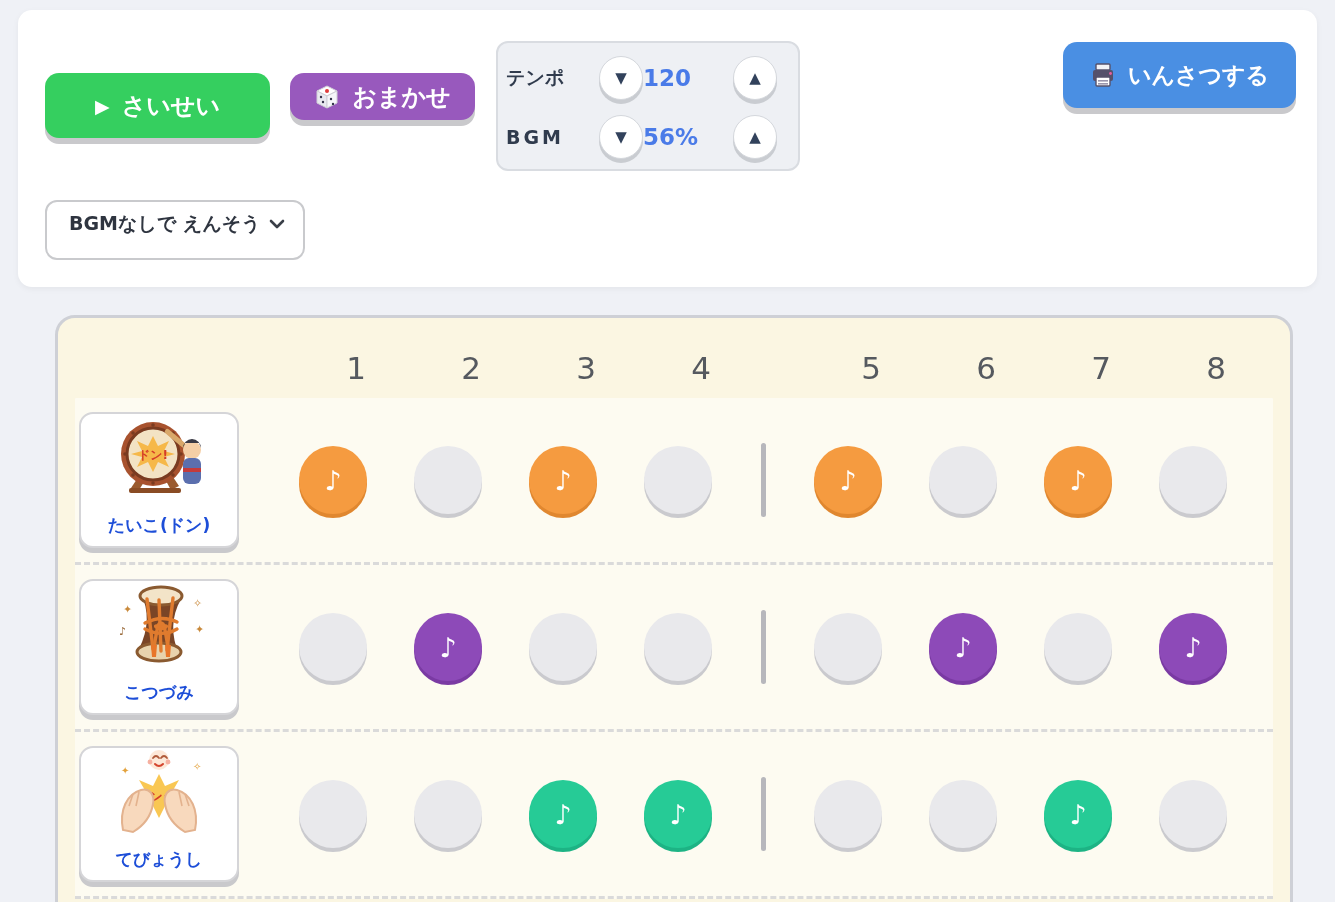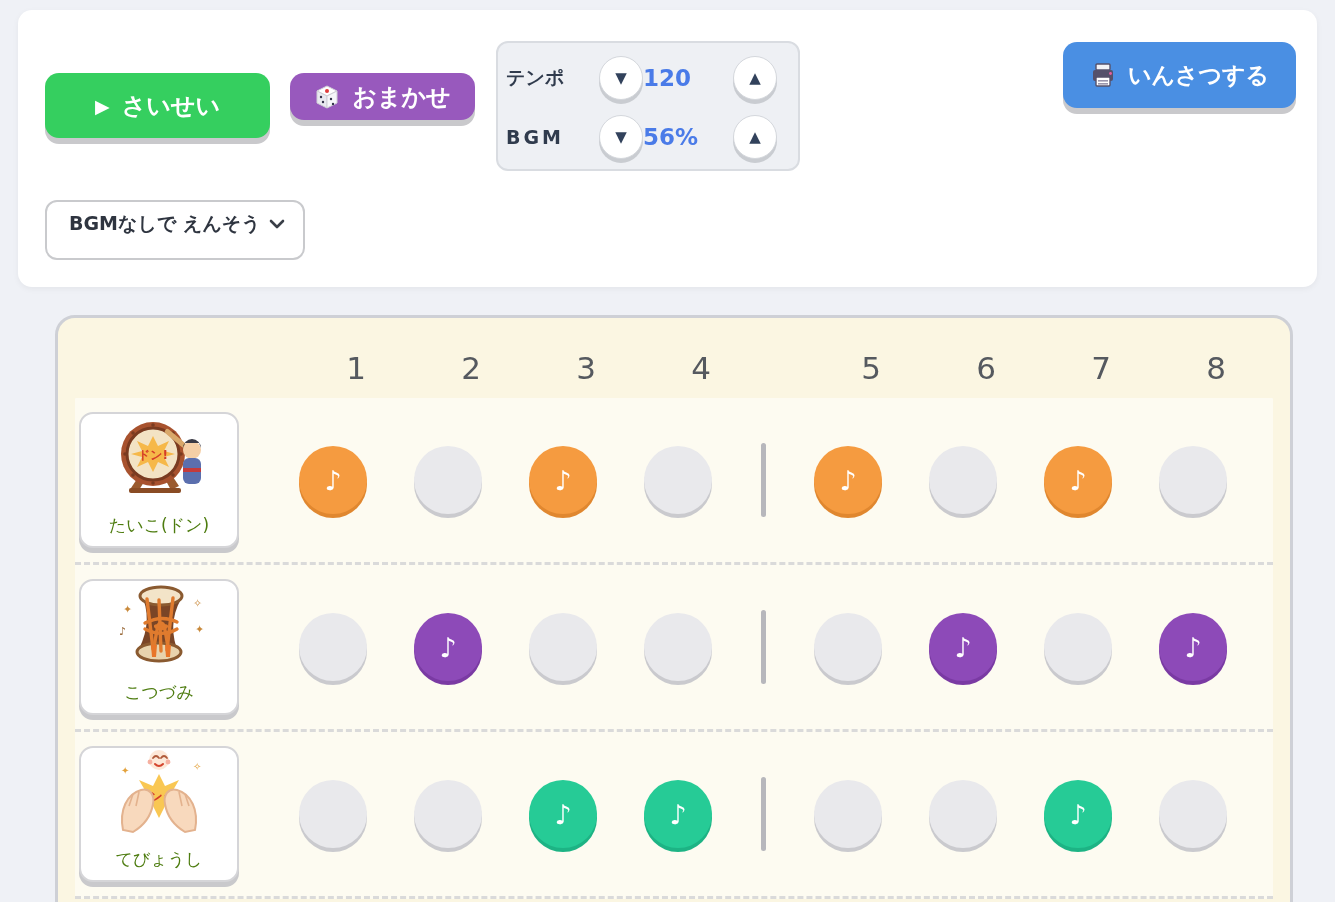--- a/index.html
+++ b/index.html
@@ -81,21 +81,21 @@
     border-bottom:3px dashed #dadada;
   }
   .inst-card{
     width:160px;height:136px;margin-left:4px;box-sizing:border-box;
     background:#fff;border:2px solid #d5d5d8;border-radius:14px;
     box-shadow:0 5px 0 #c9c9cc;cursor:pointer;
     display:flex;flex-direction:column;align-items:center;justify-content:flex-end;
     padding-bottom:9px;
   }
   .inst-img{width:104px;height:95px;display:flex;align-items:center;justify-content:center;}
-  .inst-label{font-weight:400;font-size:17px;color:#4d7c0f;margin-top:12px;white-space:nowrap;}
+  .inst-label{font-weight:700;font-size:17px;color:#1d4ed8;margin-top:12px;white-space:nowrap;}
   .beats{display:flex;gap:47px;align-items:center;margin-left:60px;}
   .beat{
     width:68px;height:68px;border-radius:50%;border:none;cursor:pointer;
     display:flex;align-items:center;justify-content:center;padding:0;
     background:#e9e9ec;box-shadow:0 4px 0 #cacace;
     font-size:27px;color:#fff;font-family:"DejaVu Sans",sans-serif;
   }
   .bar-divider{width:8px;display:flex;justify-content:center;align-self:center;}
   .bar-divider span{display:block;width:5px;height:74px;background:#b7b7bc;border-radius:3px;}
 </style>

